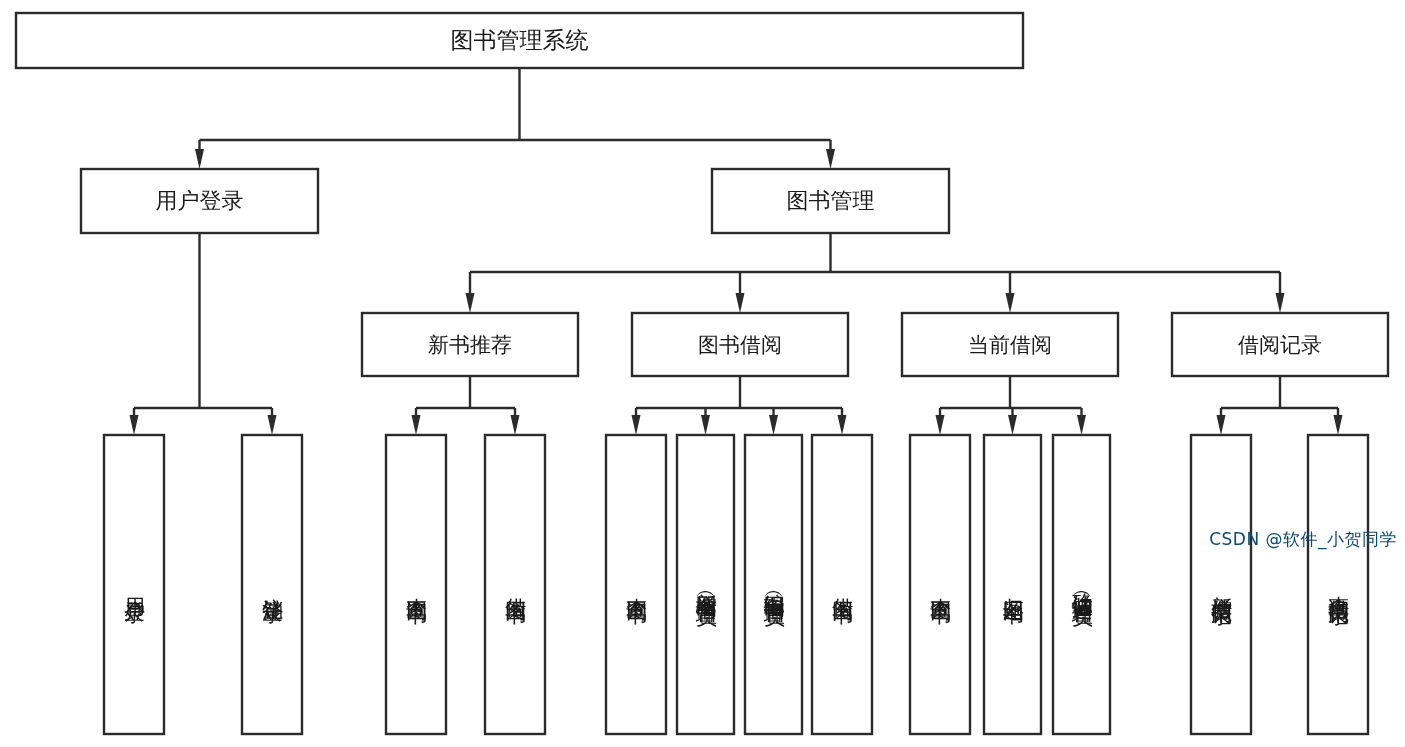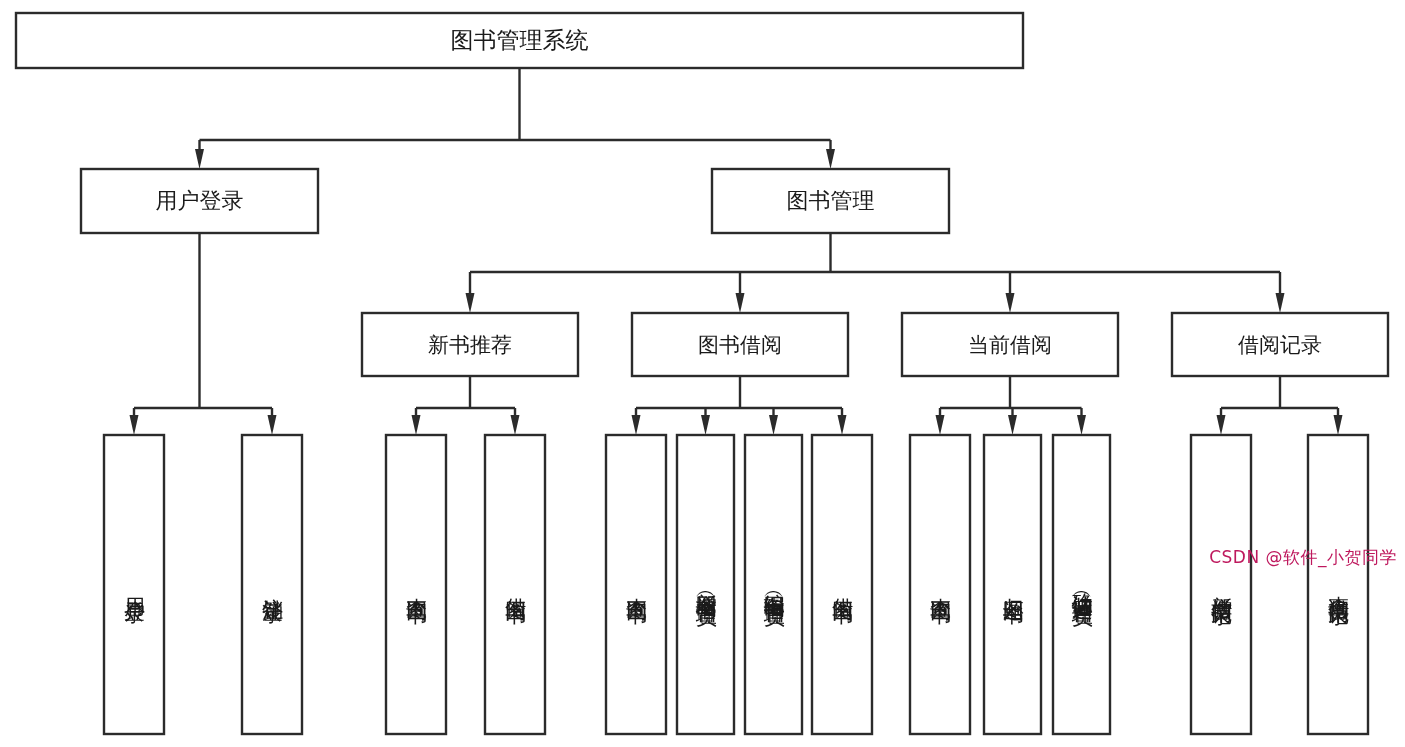--- a/index.html
+++ b/index.html
@@ -61,24 +61,24 @@
     font-size: 21px;
     line-height: 1.12;
     letter-spacing: 2px;
     color: #1a1a1a;
     white-space: nowrap;
     pointer-events: none;
   }
   #watermark {
     position: absolute;
     right: 8px;
-    bottom: 0;
+    bottom: 18px;
     font-family: "DejaVu Sans", "Liberation Sans", sans-serif;
     font-size: 17px;
-    color: #be185d;
+    color: #0c4a6e;
     letter-spacing: 0.5px;
     user-select: none;
   }
 </style>
 </head>
 <body>
 
 <div id="diagram-root">
 
   <svg id="flow" viewBox="0 0 1405 747" xmlns="http://www.w3.org/2000/svg">

